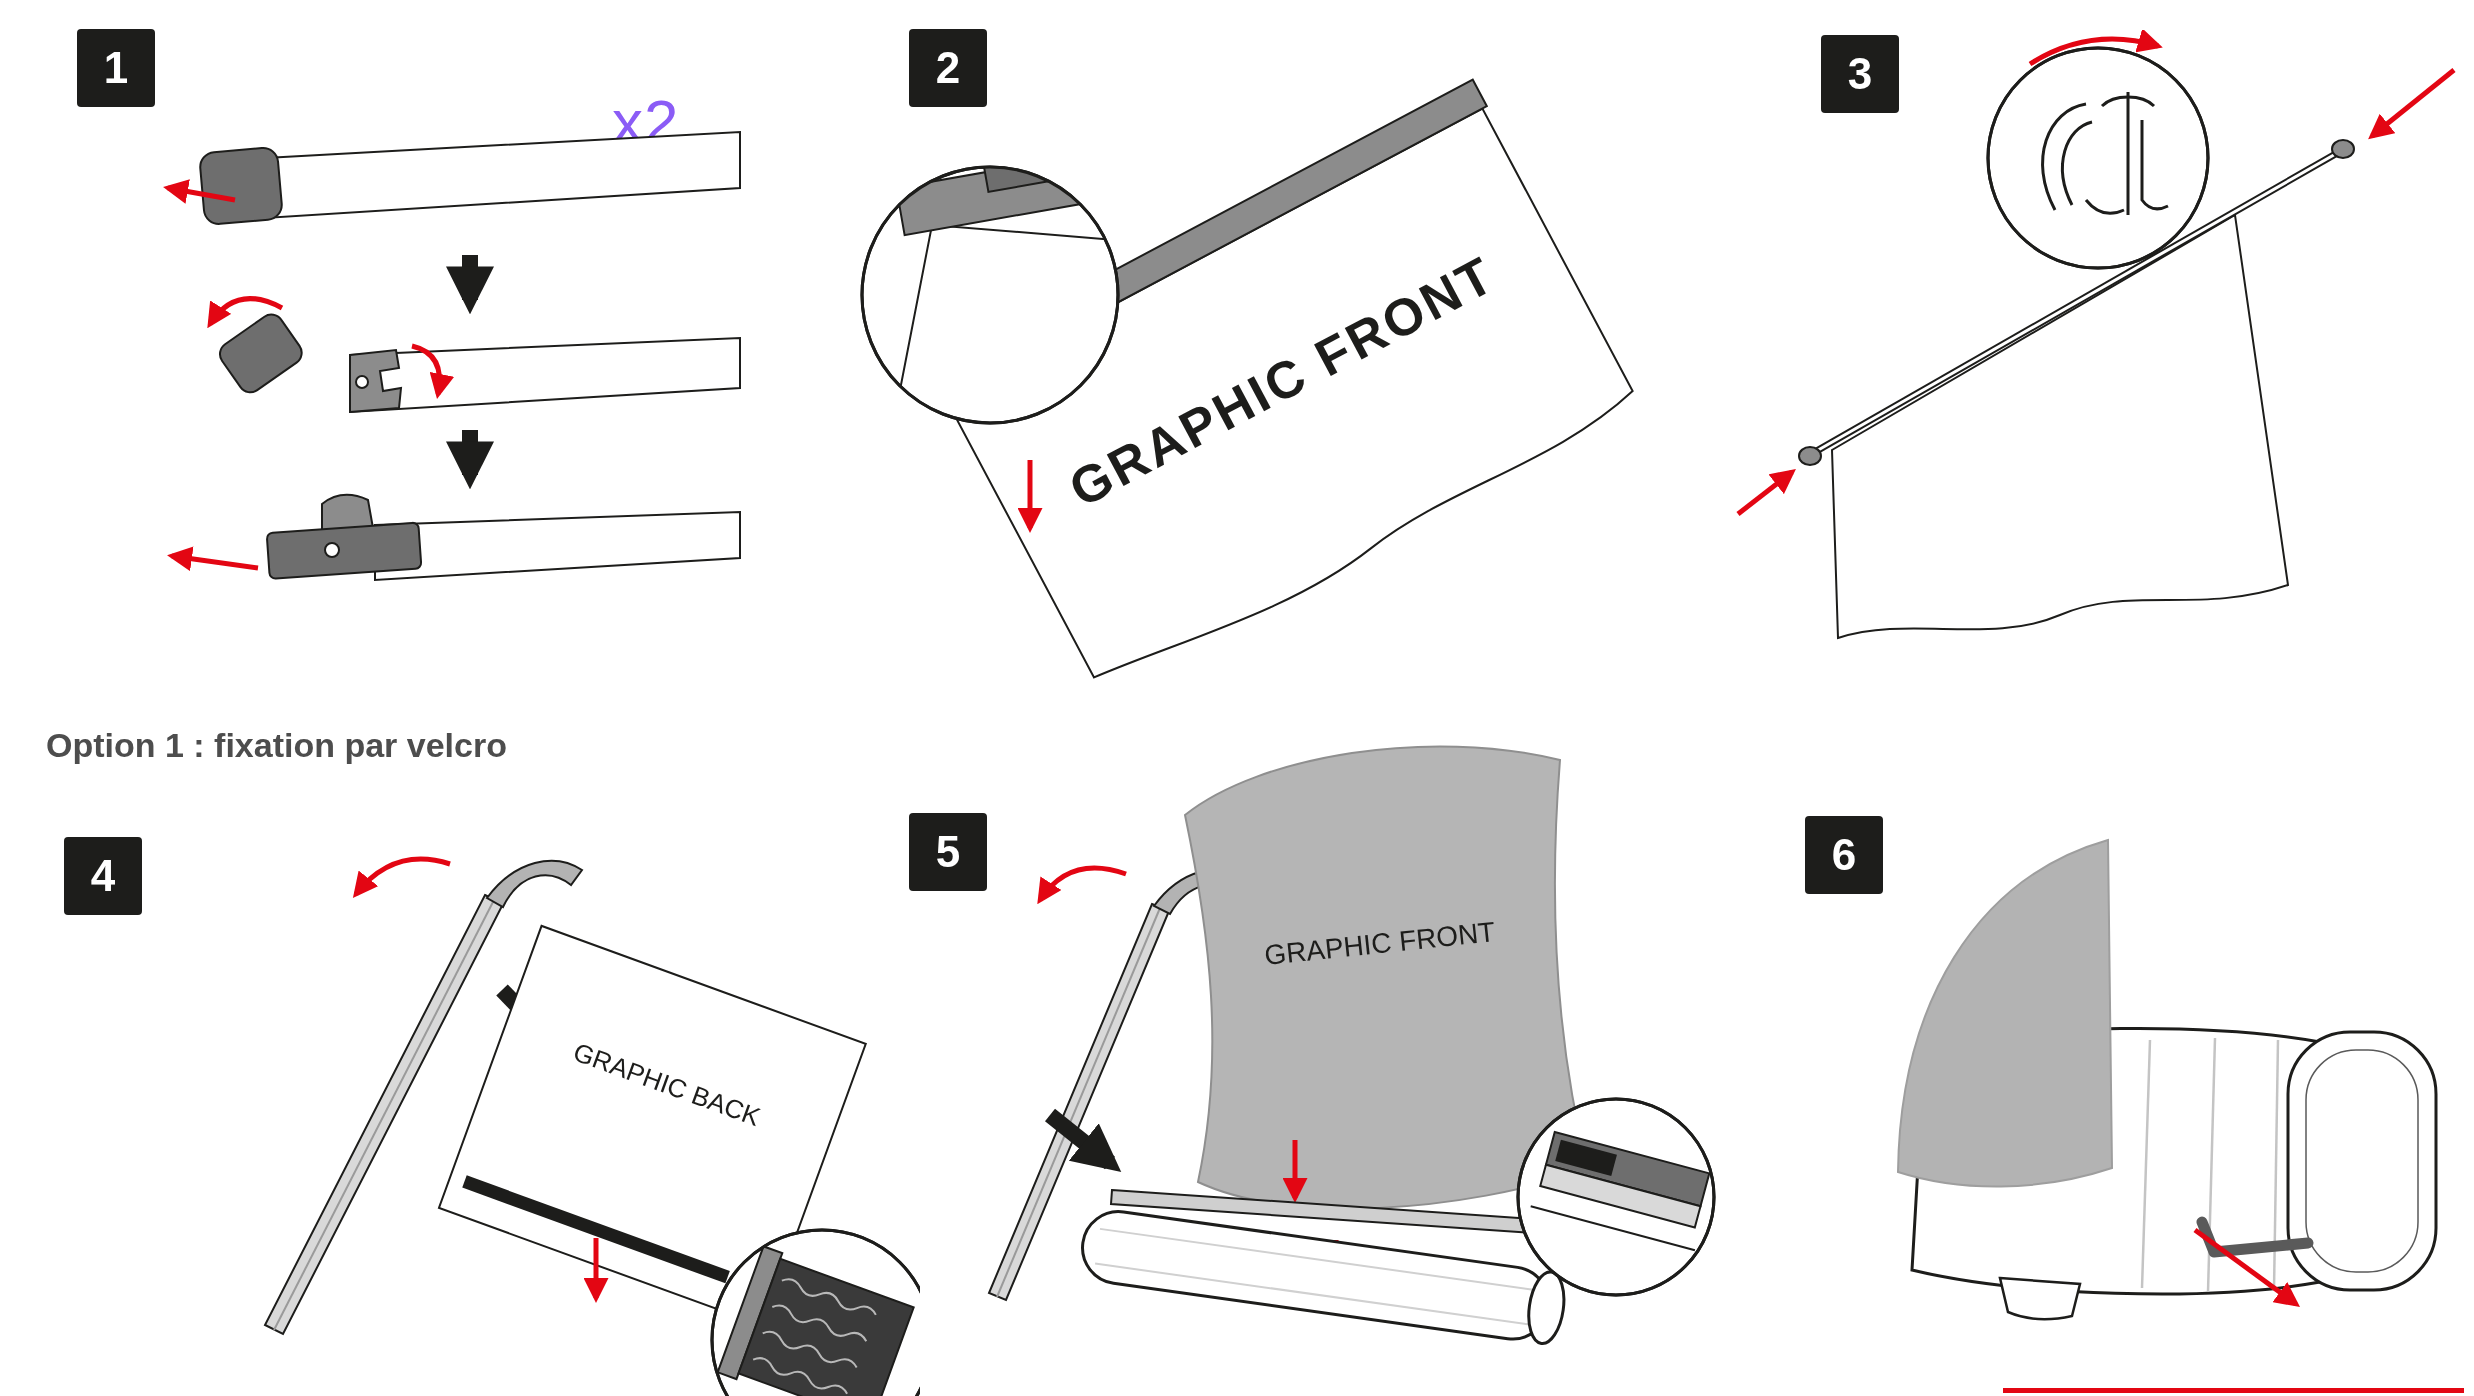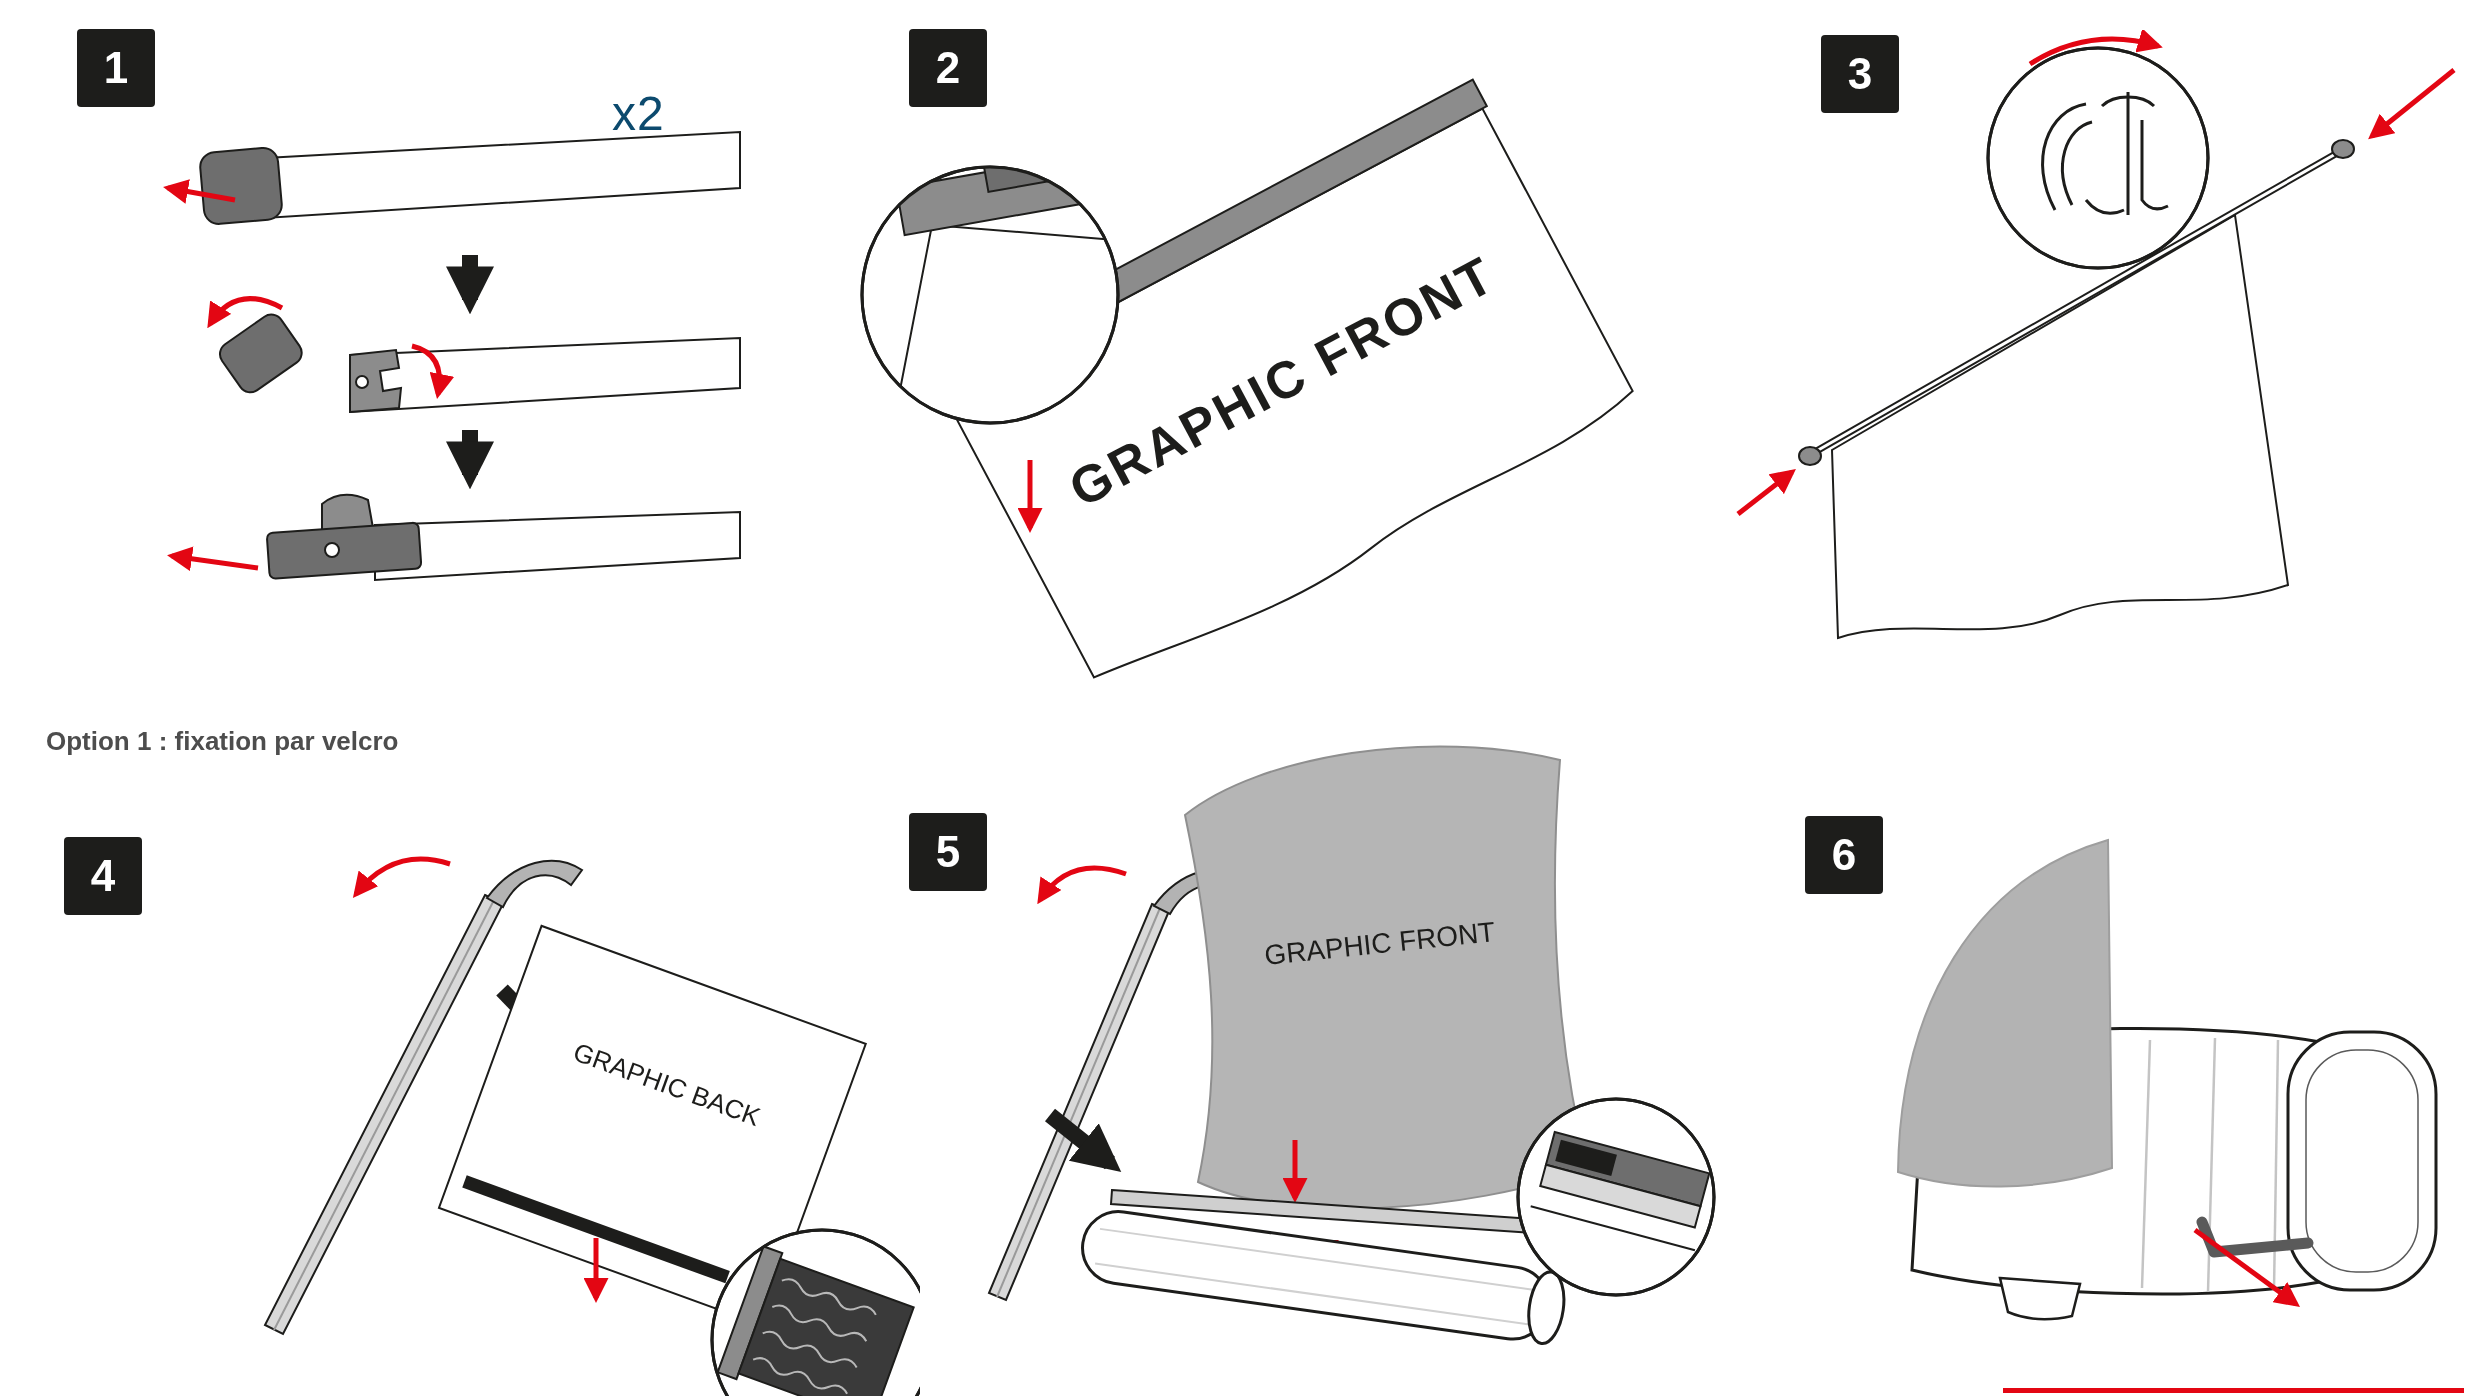--- a/index.html
+++ b/index.html
@@ -8,25 +8,25 @@
     background:#ffffff;
     font-family:"Liberation Sans","DejaVu Sans",sans-serif;
   }
   .stage{position:absolute;inset:0;}
   .badge{
     position:absolute;width:78px;height:78px;background:#1d1d1b;color:#ffffff;
     display:flex;align-items:center;justify-content:center;
     font-size:44px;font-weight:bold;border-radius:4px;user-select:none;
   }
   .qty-label{
-    position:absolute;left:612px;top:86px;font-size:48px;color:#0c4a6e;
+    position:absolute;left:612px;top:86px;font-size:62px;color:#8b5cf6;
     letter-spacing:1px;
   }
   .section-label{
-    position:absolute;left:46px;top:726px;font-size:26px;font-weight:bold;color:#4d4d4d;
+    position:absolute;left:46px;top:726px;font-size:34px;font-weight:bold;color:#4d4d4d;
   }
   .step-art{position:absolute;}
   .red-divider{
     position:absolute;left:2003px;top:1388px;width:461px;height:5px;background:#e30613;
   }
   svg text{font-family:"Liberation Sans","DejaVu Sans",sans-serif;}
 </style>
 </head>
 <body>
 

